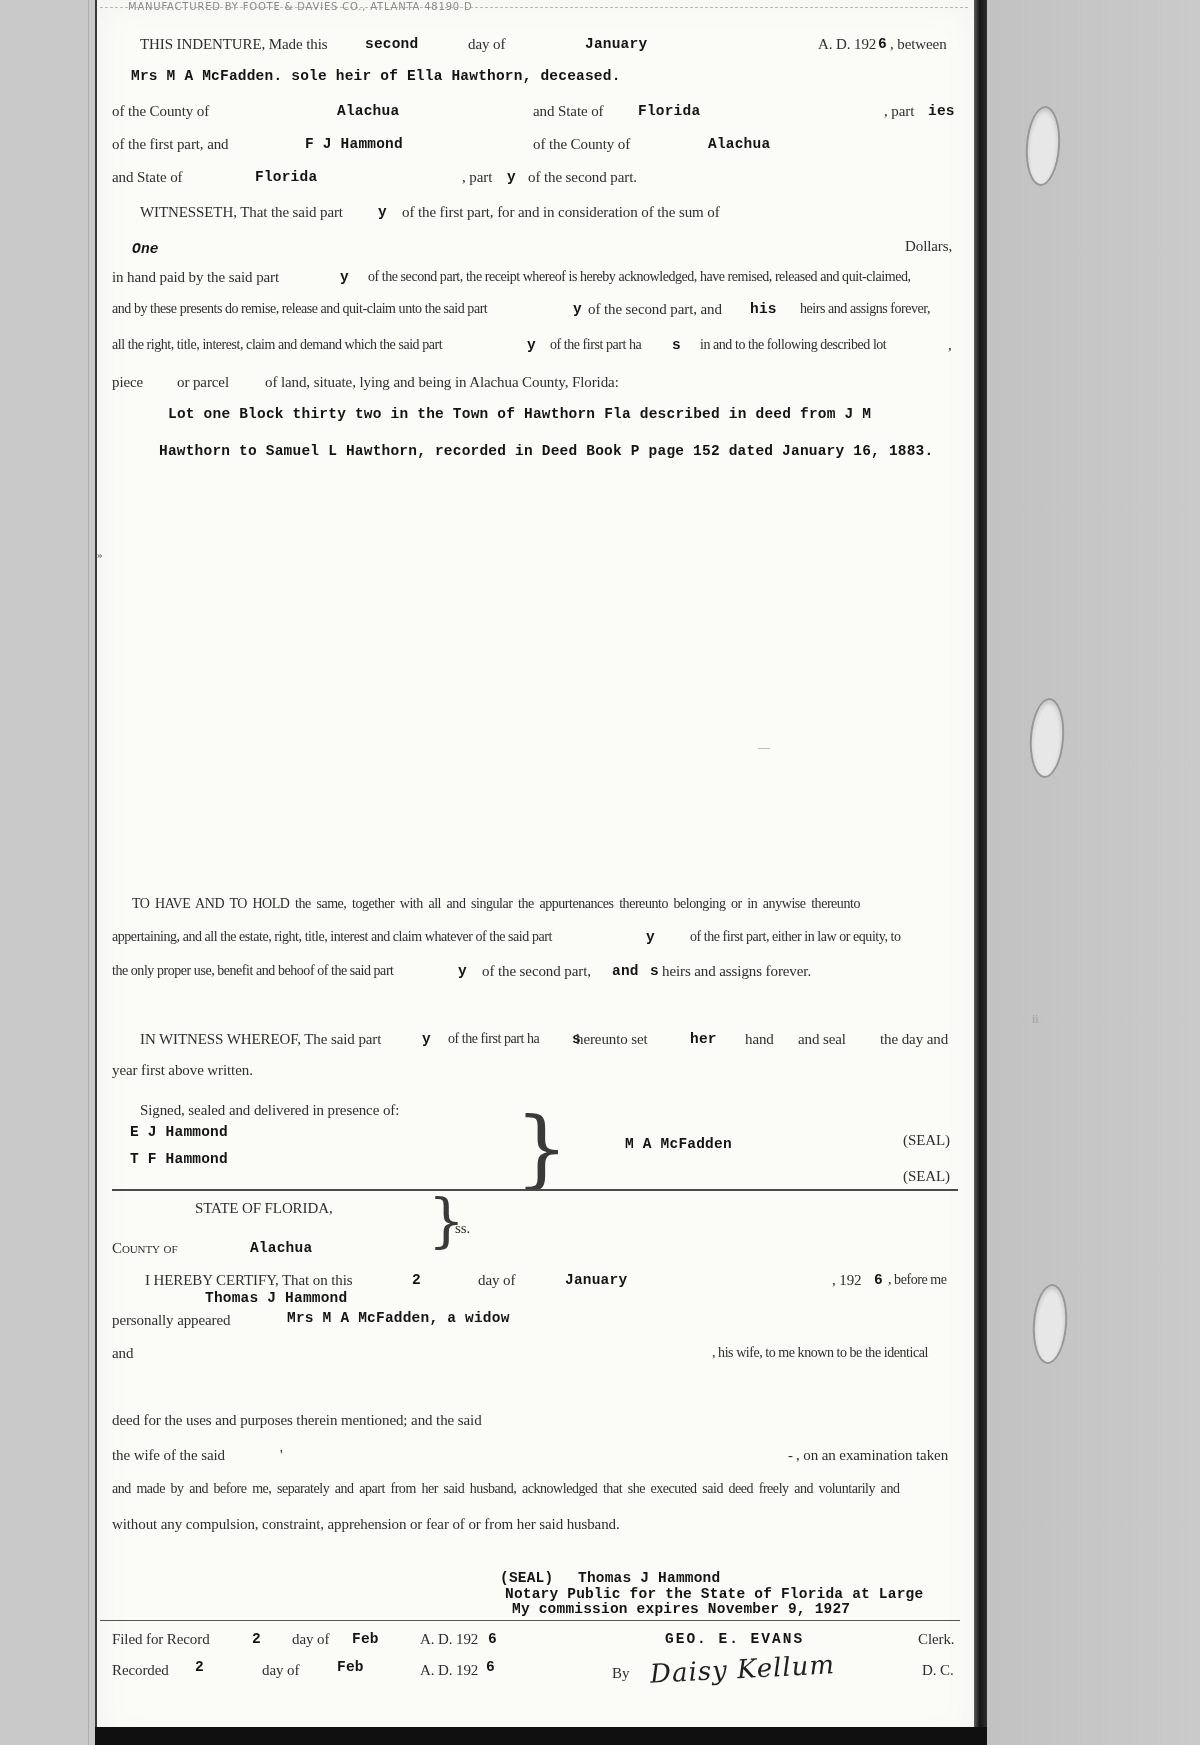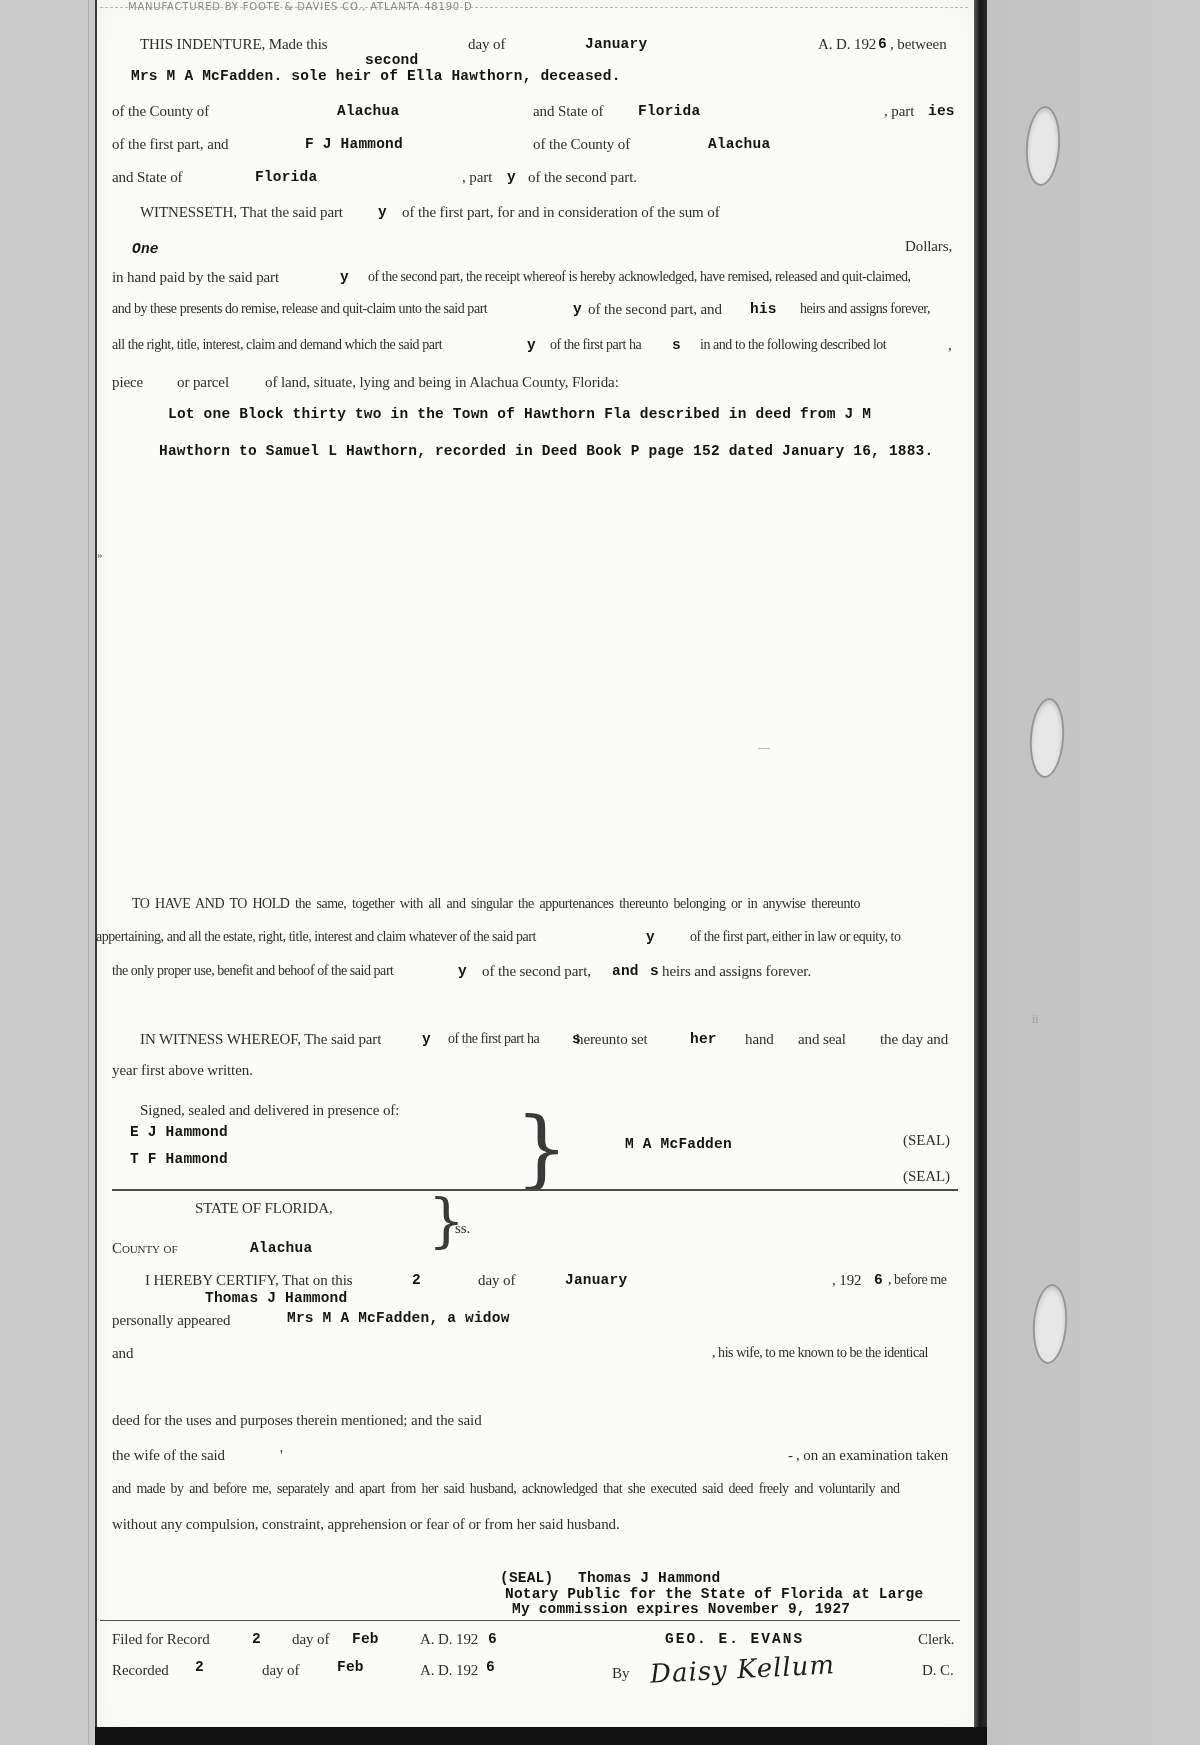--- a/index.html
+++ b/index.html
@@ -39,21 +39,21 @@
   <div class="hole" style="left:1026px;top:106px;transform:rotate(4deg);"></div>
   <div class="hole" style="left:1030px;top:698px;transform:rotate(4deg);"></div>
   <div class="hole" style="left:1033px;top:1284px;transform:rotate(4deg);"></div>
 
   <div class="row" style="top:1px;">
     <span class="seg tiny" style="left:128px;">MANUFACTURED BY FOOTE &amp; DAVIES CO., ATLANTA    48190  D</span>
   </div>
 
   <div class="row" style="top:36px;">
     <span class="seg p" style="left:140px;">THIS INDENTURE, Made this</span>
-    <span class="seg t" style="left:365px;margin-top:16px;">second</span>
+    <span class="seg t" style="left:365px;">second</span>
     <span class="seg p" style="left:468px;">day of</span>
     <span class="seg t" style="left:585px;">January</span>
     <span class="seg p" style="left:818px;">A. D. 192</span>
     <span class="seg t" style="left:878px;">6</span>
     <span class="seg p" style="left:890px;">, between</span>
   </div>
   <div class="row" style="top:68px;">
     <span class="seg t" style="left:131px;">Mrs M A McFadden. sole heir of Ella Hawthorn, deceased.</span>
   </div>
   <div class="row" style="top:103px;">
@@ -127,21 +127,21 @@
     <span class="seg faint" style="left:758px;">—</span>
   </div>
   <div class="row" style="top:1012px;">
     <span class="seg faint" style="left:1032px;">ii</span>
   </div>
 
   <div class="row" style="top:896px;">
     <span class="seg p fit wide" style="left:132px;">TO HAVE AND TO HOLD the same, together with all and singular the appurtenances thereunto belonging or in anywise thereunto</span>
   </div>
   <div class="row" style="top:929px;">
-    <span class="seg p fit" style="left:96px;">appertaining, and all the estate, right, title, interest and claim whatever of the said part</span>
+    <span class="seg p fit" style="left:112px;">appertaining, and all the estate, right, title, interest and claim whatever of the said part</span>
     <span class="seg t" style="left:646px;">y</span>
     <span class="seg p fit" style="left:690px;">of the first part, either in law or equity, to</span>
   </div>
   <div class="row" style="top:963px;">
     <span class="seg p fit" style="left:112px;">the only proper use, benefit and behoof of the said part</span>
     <span class="seg t" style="left:458px;">y</span>
     <span class="seg p" style="left:482px;">of the second part,</span>
     <span class="seg t" style="left:612px;">and</span>
     <span class="seg t" style="left:650px;">s</span>
     <span class="seg p" style="left:662px;">heirs and assigns forever.</span>

